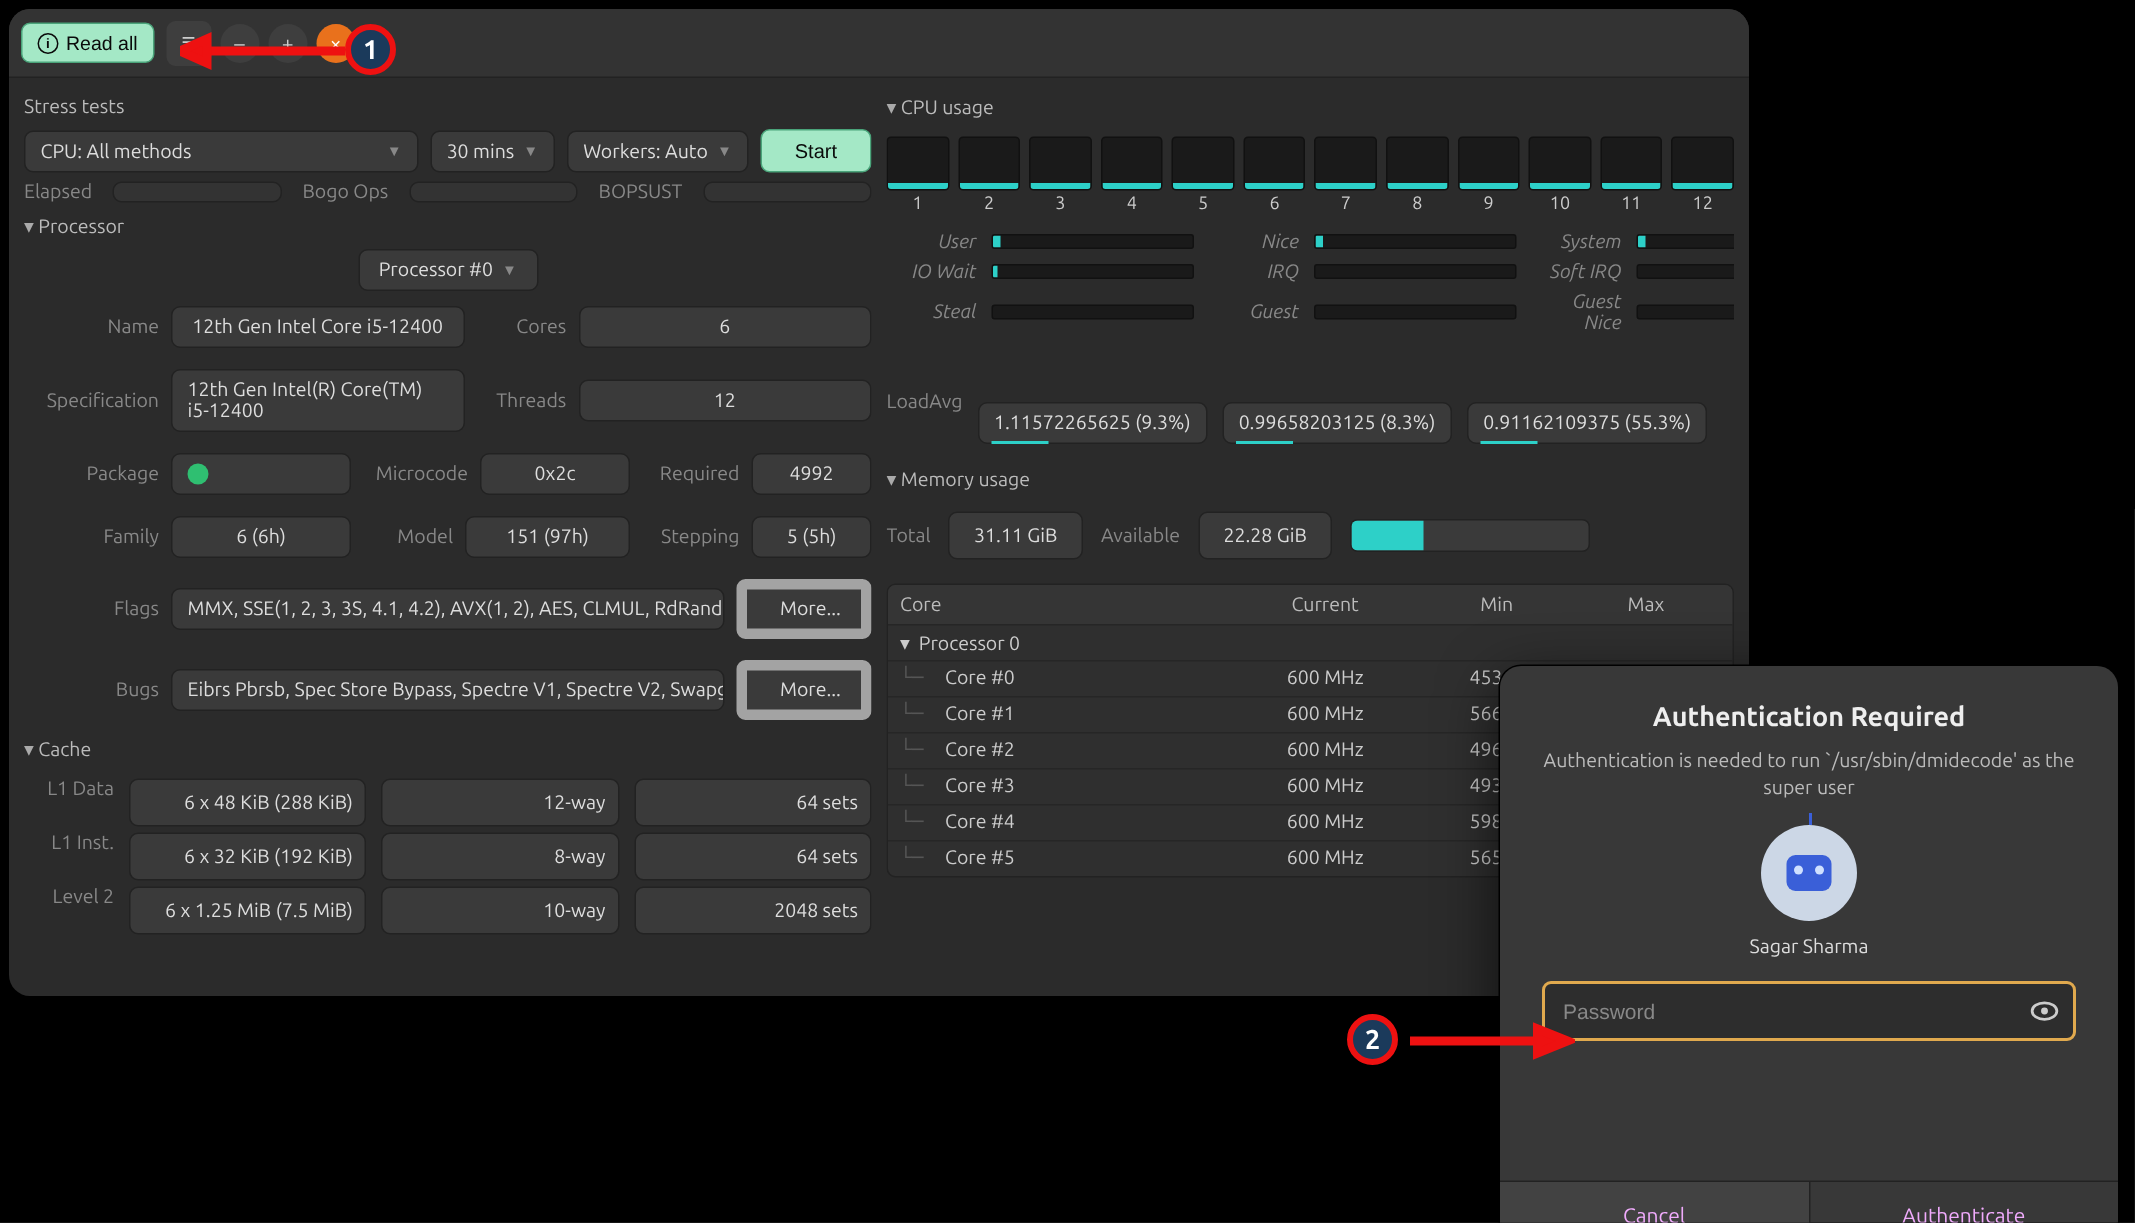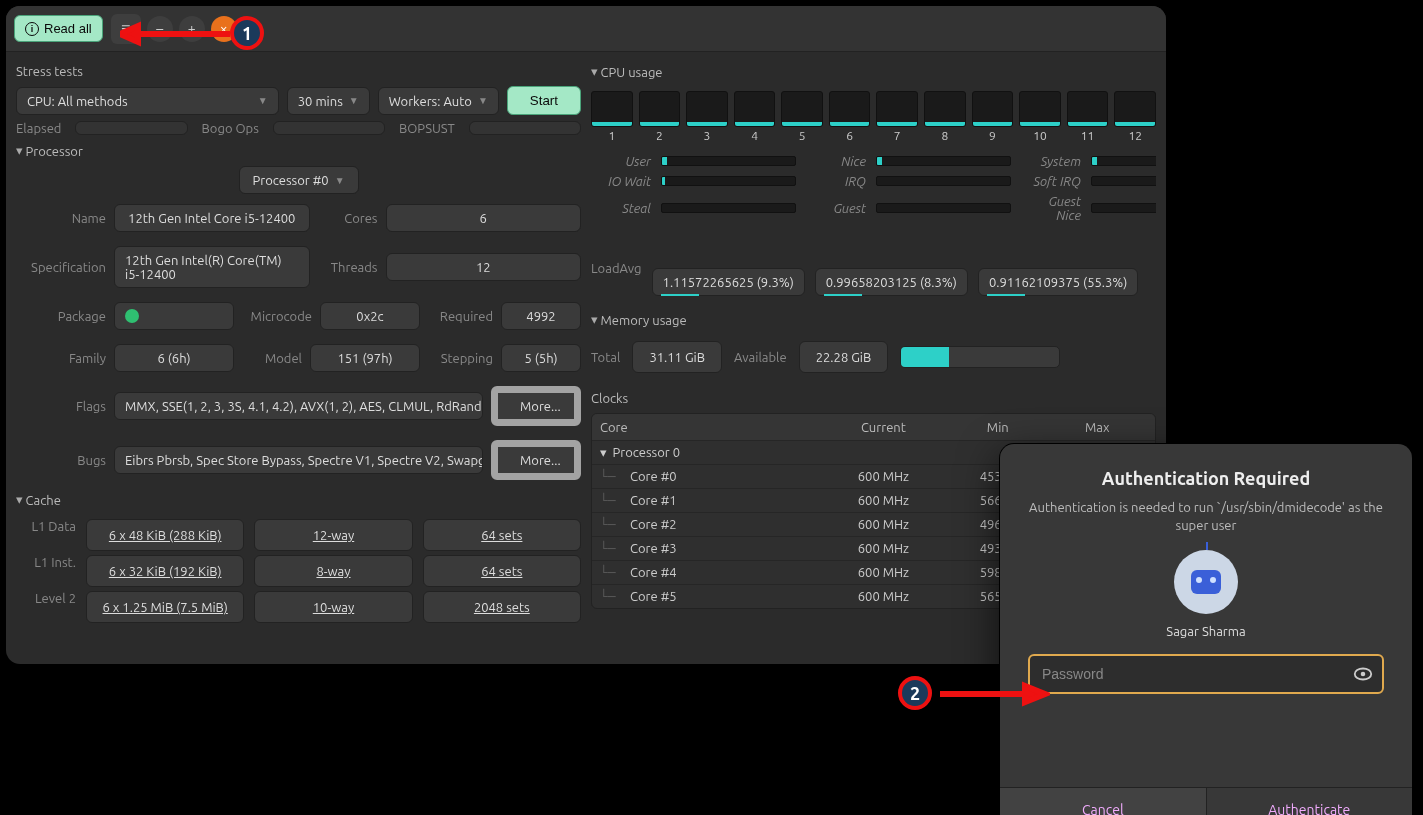--- a/index.html
+++ b/index.html
@@ -87,21 +87,21 @@
 .field-row{display:flex;gap:8px;align-items:center;margin:4px 0;}
 .field-row .lbl{width:90px;}
 .small-box{width:95px;}
 .green-dot{width:14px;height:14px;border-radius:50%;background:#2fbf71;display:inline-block;}
 .more-btn{
   background:#3a3a3a;border:7px solid #a3a3a3;border-radius:6px;
   padding:6px 22px;cursor:pointer;color:#ddd;width:90px;text-align:center;
 }
 .cache-row{display:flex;gap:10px;margin:4px 0;}
 .cache-row .lbl{width:55px;}
-.cache-box{flex:1;background:#3a3a3a;border:1px solid #222;border-radius:6px;padding:8px;text-align:center;text-decoration:underline;}
+.cache-box{flex:1;background:#3a3a3a;border:1px solid #222;border-radius:6px;padding:8px;text-align:right;}
 .cpu-bars{display:flex;gap:6px;margin:4px 0 2px 0; justify-content:space-between;}
 .cpu-bar{flex:1;display:flex;flex-direction:column;align-items:center;gap:2px;}
 .cpu-cell{width:100%;height:36px;background:#1a1a1a;border:1px solid #111;border-radius:3px;position:relative;overflow:hidden;}
 .cpu-cell .fill{position:absolute;left:0;right:0;bottom:0;height:4px;background:#2dd0c8;}
 .cpu-num{font-size:12px;color:#ccc;}
 .stat-grid{display:grid;grid-template-columns:auto 135px auto 135px auto 135px;gap:6px 10px;align-items:center;margin:4px 0 8px 0;}
 .stat-grid .lbl{text-align:right;width:auto;min-width:60px;font-style:italic;}
 .bar{height:10px;background:#1a1a1a;border:1px solid #111;border-radius:2px;position:relative;overflow:hidden;}
 .bar .f{position:absolute;left:0;top:0;bottom:0;background:#2dd0c8;}
 .load-row{display:flex;gap:10px;align-items:center;margin:4px 0 8px 0;}
@@ -393,21 +393,20 @@
       <div class="mem-row">
         <span class="lbl" style="min-width:auto">Total</span>
         <div class="mem-box">31.11 GiB</div>
         <span class="lbl" style="min-width:auto">Available</span>
         <div class="mem-box">22.28 GiB</div>
         <div class="mem-bar">
             <div class="f"></div>
           </div>
       </div>
 
-      <div class="section-head center-h">Clocks</div>
       <div class="clocks-table">
         <div class="clocks-head">
           <div>Core</div>
           <div style="text-align:center">Current</div>
           <div style="text-align:center">Min</div>
           <div style="text-align:center">Max</div>
         </div>
         <div class="clocks-body" id="clocks-body">
             <div class="clocks-row">
               <div class="cell">▾&nbsp;&nbsp;Processor 0</div>

